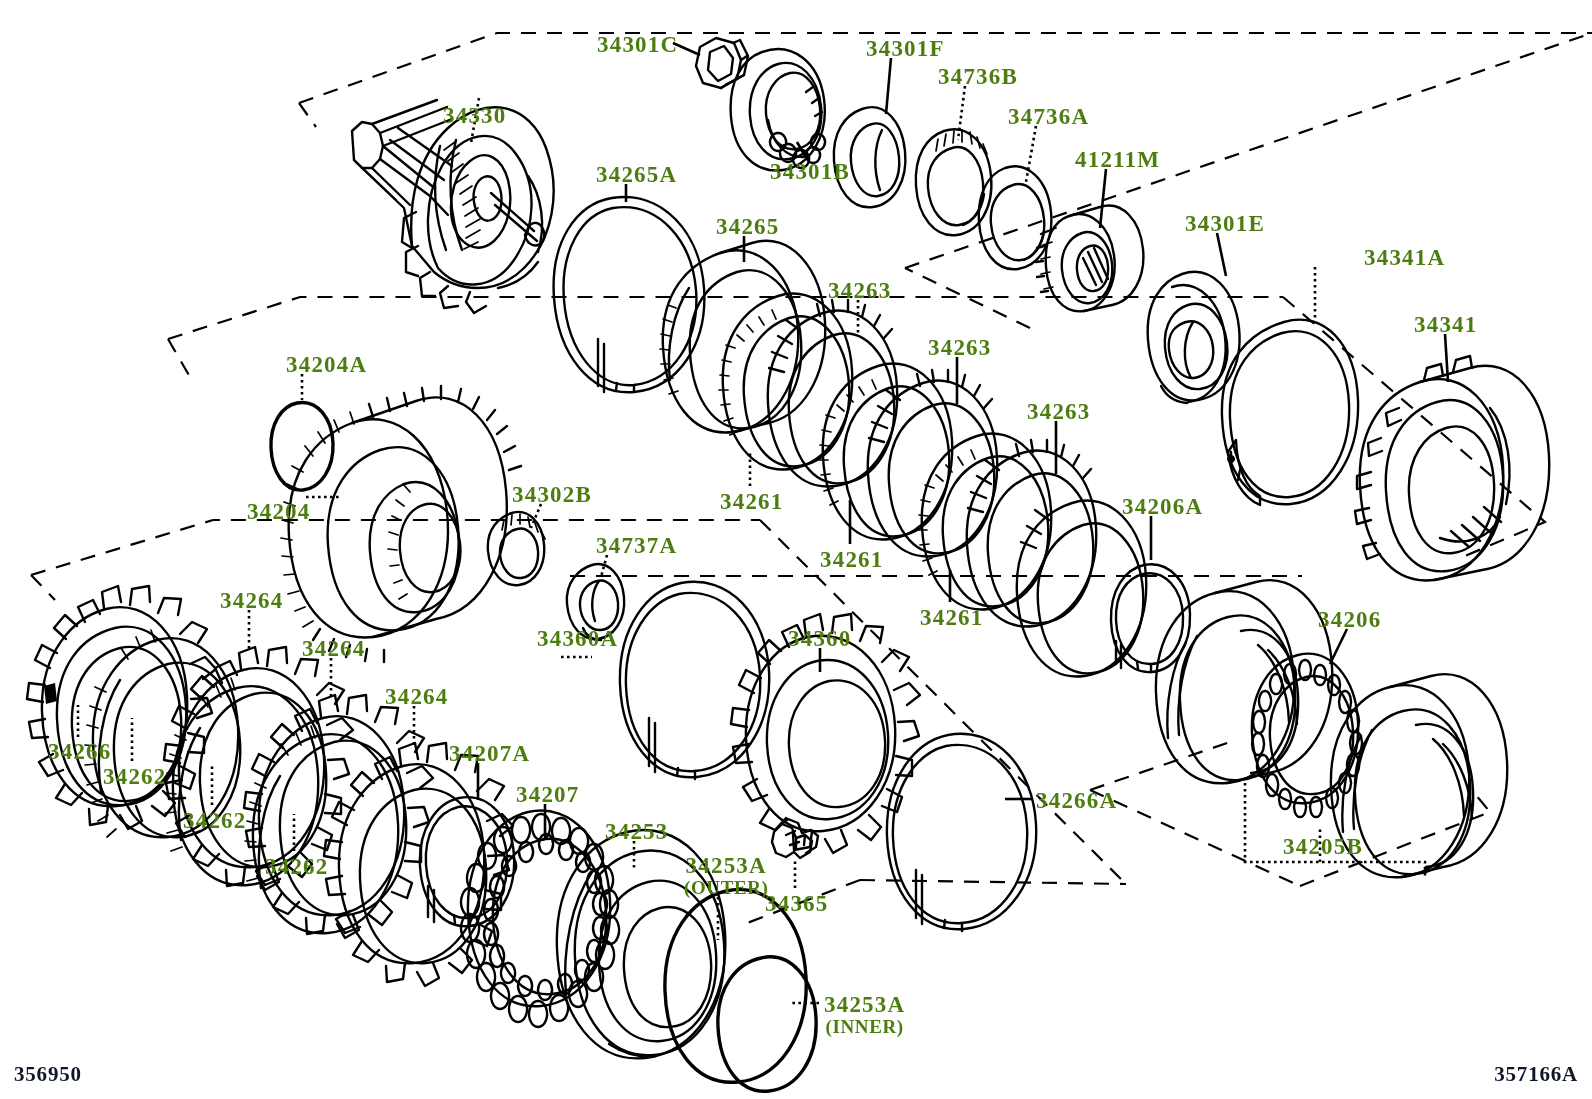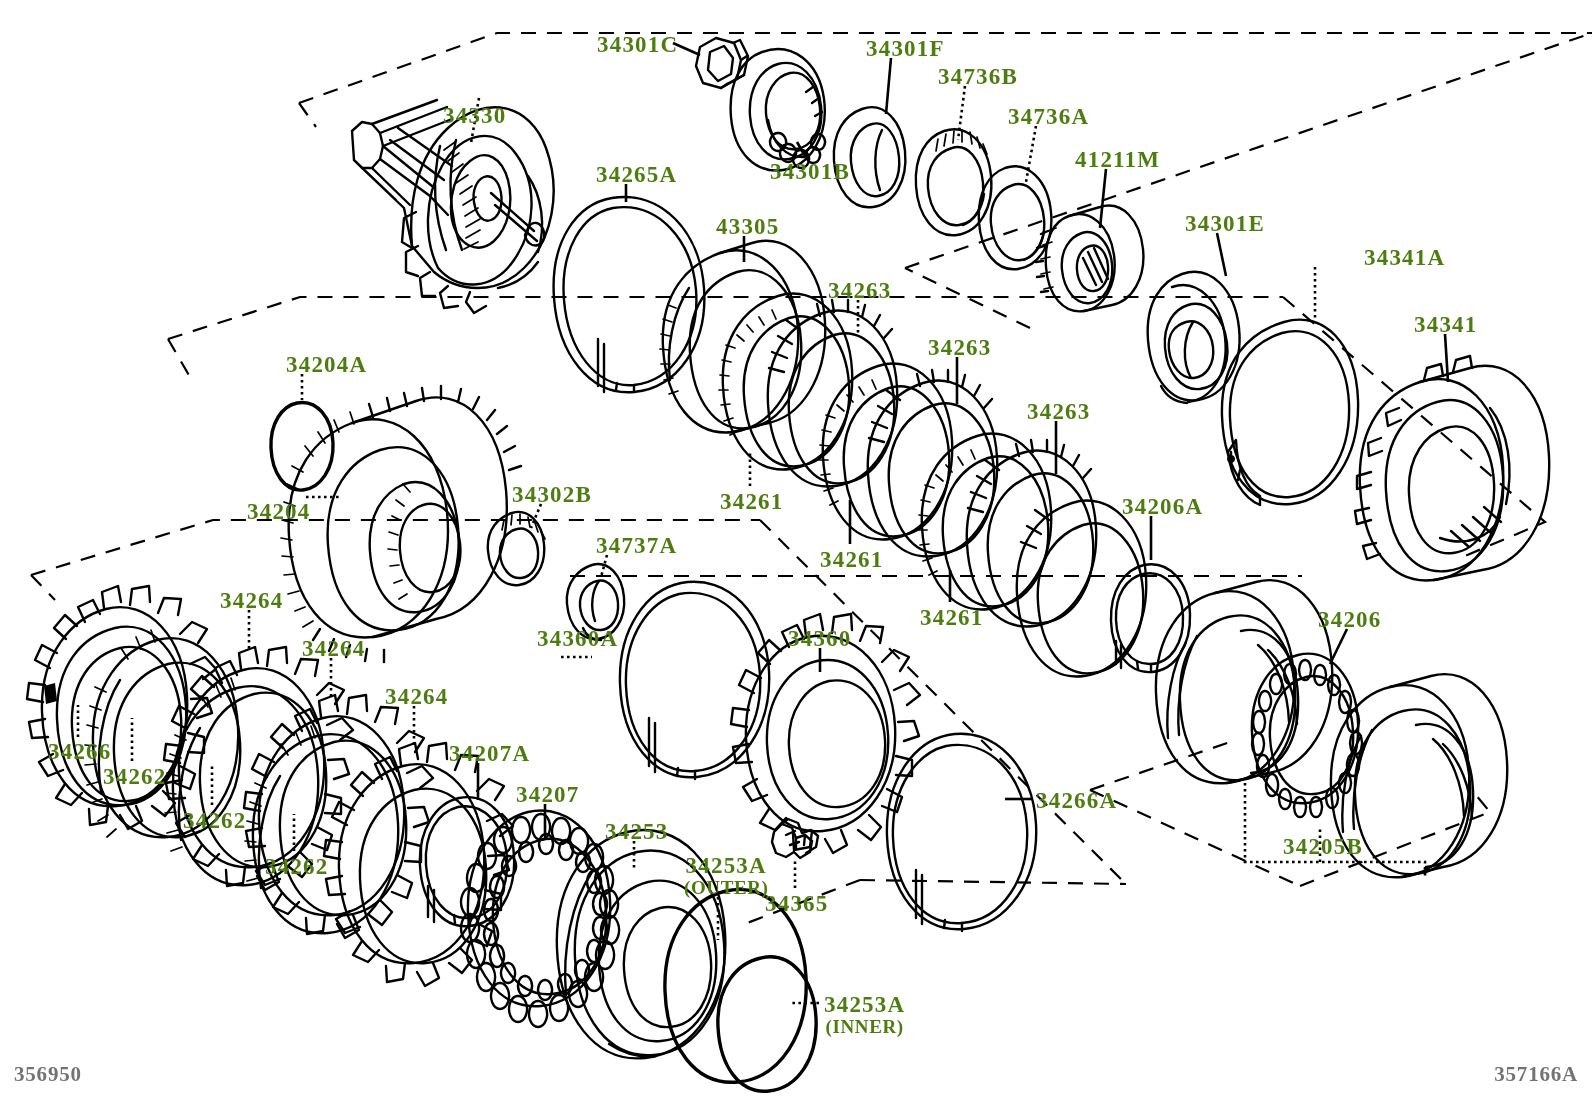--- a/index.html
+++ b/index.html
@@ -38,21 +38,21 @@
     display: block;
     font-size: 19px;
     letter-spacing: 0.6px;
   }
   .corner {
     position: absolute;
     font-family: "Liberation Serif", "DejaVu Serif", serif;
     font-weight: bold;
     font-size: 21px;
     letter-spacing: 0.8px;
-    color: #737373;
+    color: #0f172a;
     white-space: nowrap;
   }
 </style>
 </head>
 <body>
 
 <div id="page">
 
   <svg id="art" viewBox="0 0 1592 1099" xmlns="http://www.w3.org/2000/svg">
     <defs>
@@ -786,21 +786,21 @@
   <div class="lbl" style="left:866px; top:37px;">34301F</div>
   <div class="lbl" style="left:938px; top:65px;">34736B</div>
   <div class="lbl" style="left:770px; top:160px;">34301B</div>
   <div class="lbl" style="left:1008px; top:105px;">34736A</div>
   <div class="lbl" style="left:1075px; top:148px;">41211M</div>
   <div class="lbl" style="left:1185px; top:212px;">34301E</div>
   <div class="lbl" style="left:1328px; top:246px;margin-left:36px;">34341A</div>
   <div class="lbl" style="left:1414px; top:313px;">34341</div>
 
   <div class="lbl" style="left:596px; top:163px;">34265A</div>
-  <div class="lbl" style="left:716px; top:215px;">43305</div>
+  <div class="lbl" style="left:716px; top:215px;">34265</div>
   <div class="lbl" style="left:828px; top:279px;">34263</div>
   <div class="lbl" style="left:928px; top:336px;">34263</div>
   <div class="lbl" style="left:1027px; top:400px;">34263</div>
   <div class="lbl" style="left:720px; top:490px;">34261</div>
   <div class="lbl" style="left:820px; top:548px;">34261</div>
   <div class="lbl" style="left:920px; top:606px;">34261</div>
 
   <div class="lbl" style="left:286px; top:353px;">34204A</div>
   <div class="lbl" style="left:247px; top:500px;">34204</div>
   <div class="lbl" style="left:512px; top:483px;">34302B</div>

